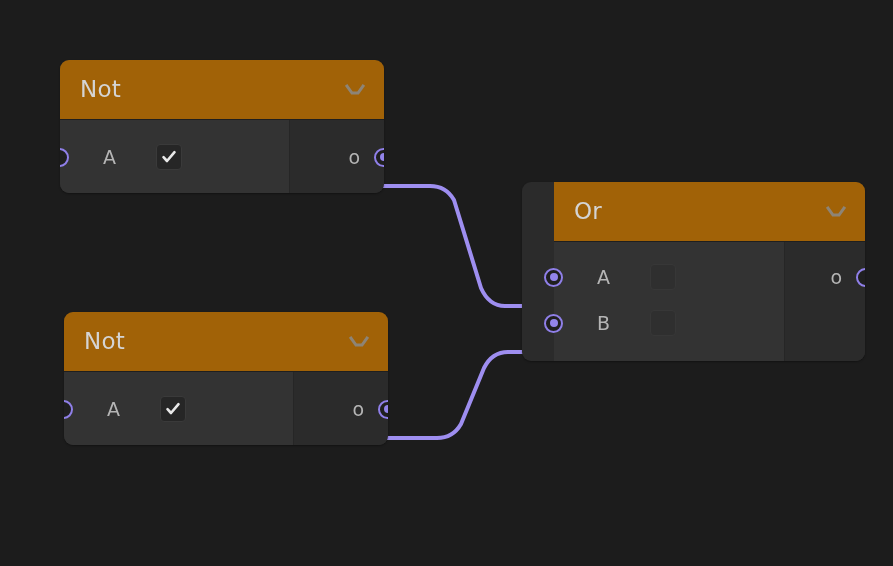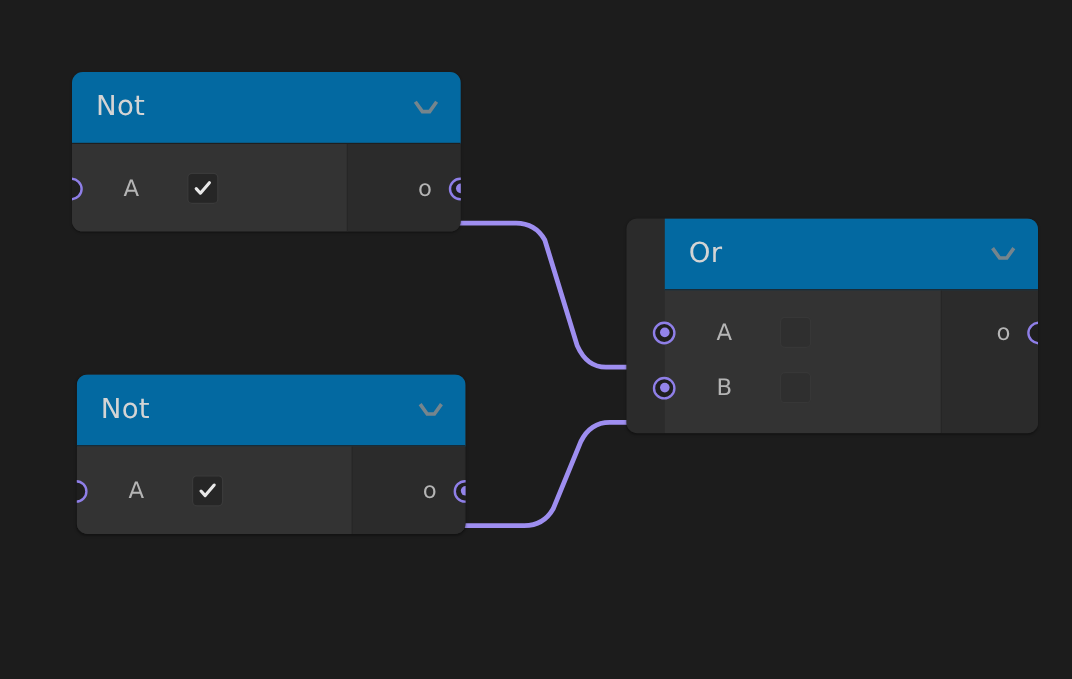--- a/index.html
+++ b/index.html
@@ -46,21 +46,21 @@
   .node {
     position: absolute;
     z-index: 2;
     border-radius: 9px;
     background: #2b2b2b;
     overflow: hidden;
     box-shadow: 0 1px 2px rgba(0,0,0,0.35);
   }
   .node-header {
     height: 60px;
-    background: #0369a1;
+    background: #a16207;
     display: flex;
     align-items: center;
     justify-content: space-between;
     padding: 0 18px 0 20px;
     box-sizing: border-box;
     border-bottom: 1px solid #1f1f1f;
   }
   .node-title {
     color: #d4d4d4;
     font-size: 23px;

